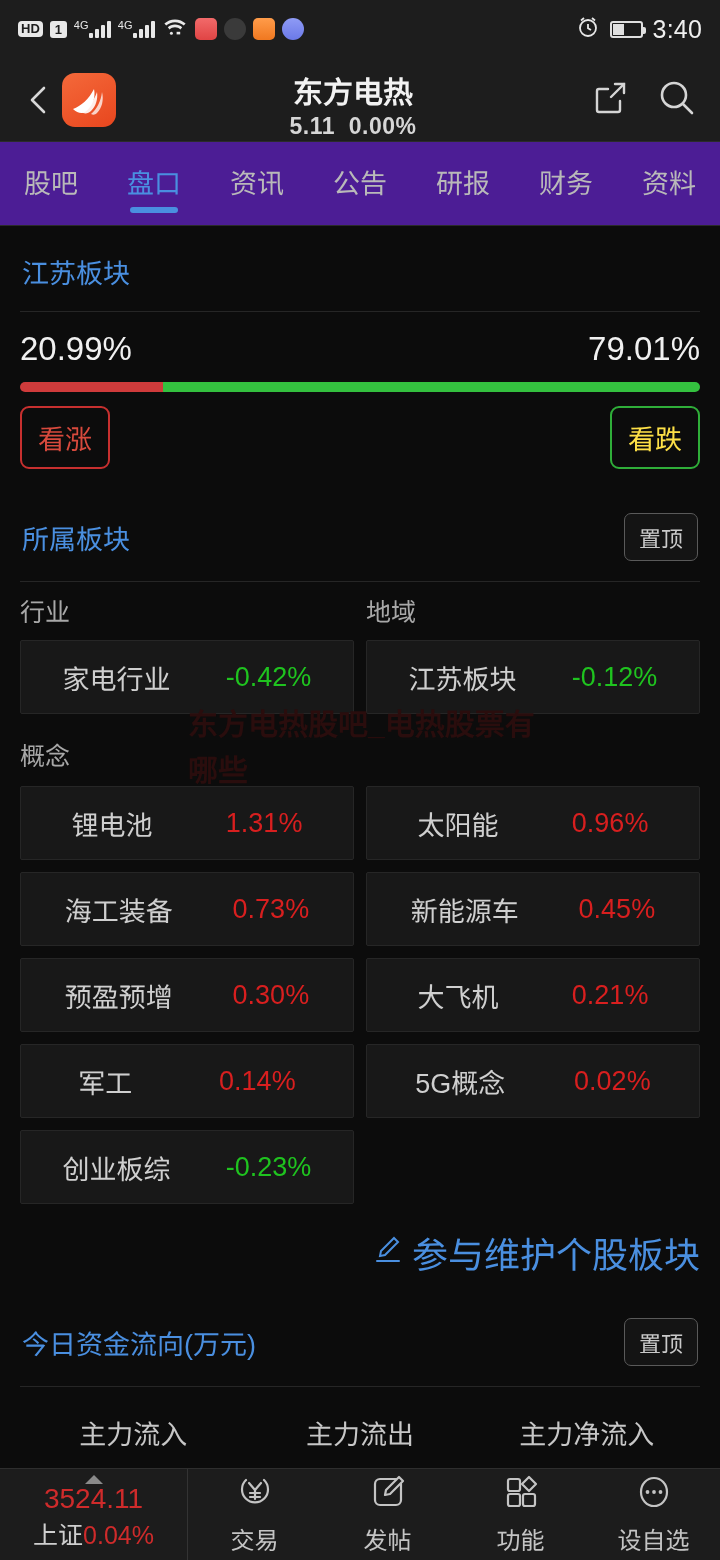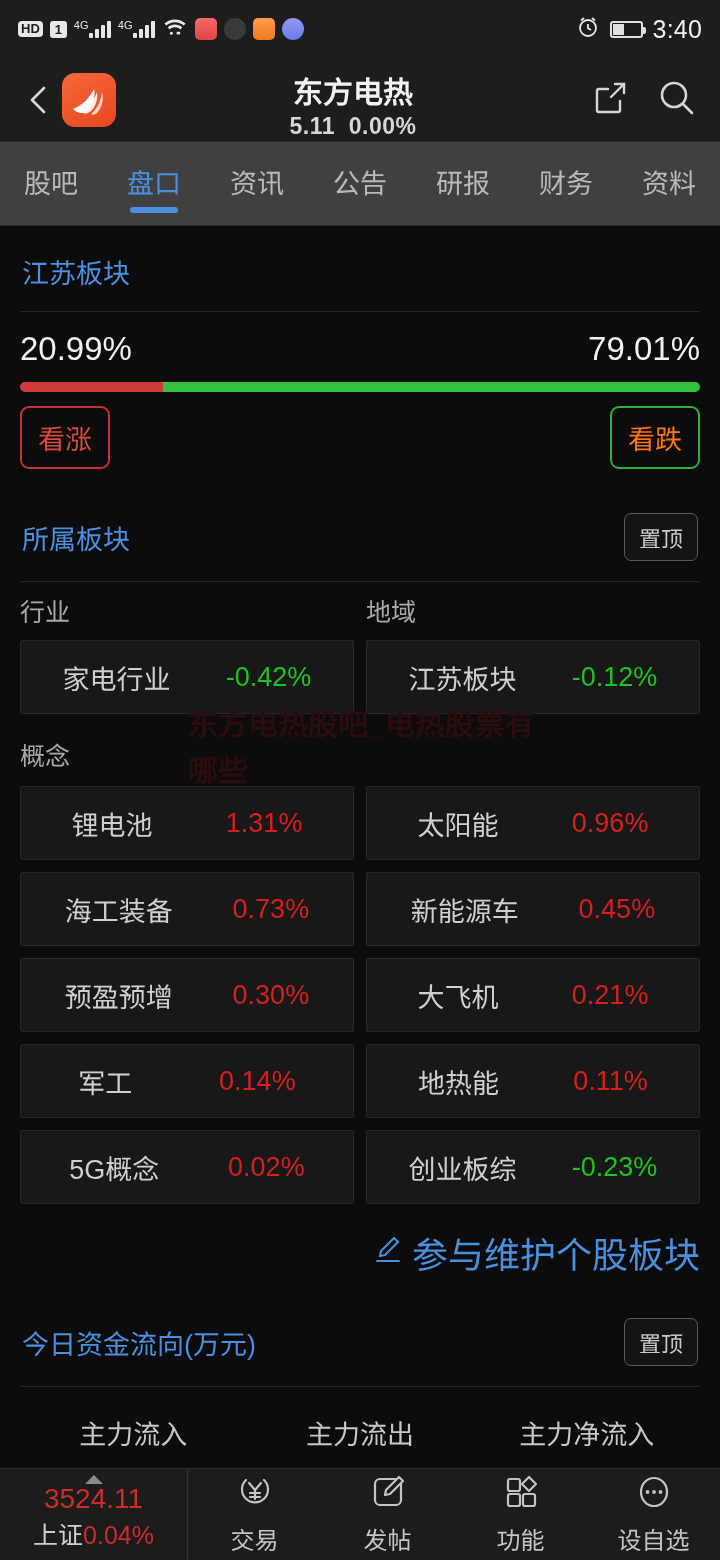--- a/index.html
+++ b/index.html
@@ -59,21 +59,21 @@
     background: linear-gradient(150deg,#f4693a,#e8461e);
     display: flex; align-items: center; justify-content: center;
   }
   .hdr-center { flex: 1 1 auto; text-align: center; margin-top: 16px; font-weight: bold; }
   .hdr-title { color: #f2f2f2; font-size: 30px; line-height: 36px; }
   .hdr-sub { color: #d6d6d6; font-size: 23px; line-height: 30px; letter-spacing: .5px; }
   .hdr-icons { display: flex; align-items: center; gap: 26px; flex: 0 0 auto; }
 
   
   .tabs {
-    height: 84px; background: #404040;
+    height: 84px; background: #4c1d95;
     display: flex; align-items: center; justify-content: space-between;
     padding: 0 22px; border-bottom: 1px solid #2b2b2b;
   }
   .tab { position: relative; color: #b9b9b9; font-size: 27px; padding: 10px 2px 14px; }
   .tab.active { color: #4a8fe0; }
   .tab.active::after {
     content:""; position:absolute; left:50%; transform:translateX(-50%);
     bottom: 2px; width: 48px; height: 6px; border-radius: 3px; background:#4a8fe0;
   }
 
@@ -94,21 +94,21 @@
   .bb-pcts { display:flex; justify-content:space-between; padding: 18px 20px 10px; }
   .bb-pcts span { color:#f0f0f0; font-size: 33px; }
   .bb-bar { height: 10px; border-radius: 5px; overflow:hidden; display:flex; margin: 4px 20px 0; }
   .bb-bar .up { background:#cf3b3b; }
   .bb-bar .down { background:#34c13f; }
   .bb-tags { display:flex; justify-content:space-between; padding: 14px 20px 18px; }
   .tag {
     border-radius: 9px; font-size: 27px; padding: 10px 16px; background: transparent;
   }
   .tag.up { border: 2px solid #c7302f; color: #d84a3d; }
-  .tag.down { border: 2px solid #2fae39; color: #f97316; }
+  .tag.down { border: 2px solid #2fae39; color: #fde047; }
 
   
   .plate-labels { display:flex; padding: 10px 20px 2px; }
   .plate-labels div { flex:1; color:#a8a8a8; font-size: 25px; }
   .plate-labels div:last-child { margin-left: 12px; }
   .grid2 { display:grid; grid-template-columns: 1fr 1fr; gap: 12px; padding: 10px 20px 0; }
   .cell {
     background: #181818; border: 1px solid #262626; border-radius: 2px;
     height: 74px; display:flex; align-items:center; justify-content:space-around;
     padding: 0 14px;
@@ -322,24 +322,20 @@
         </div>
         <div class="cell">
           <span class="nm">大飞机</span>
           <span class="pv red">0.21%</span>
         </div>
         <div class="cell">
           <span class="nm">军工</span>
           <span class="pv red">0.14%</span>
         </div>
         <div class="cell">
-          <span class="nm">地热能</span>
-          <span class="pv red">0.11%</span>
-        </div>
-        <div class="cell">
           <span class="nm">5G概念</span>
           <span class="pv red">0.02%</span>
         </div>
         <div class="cell">
           <span class="nm">创业板综</span>
           <span class="pv green">-0.23%</span>
         </div>
       </div>
 
     <div class="edit-link">

